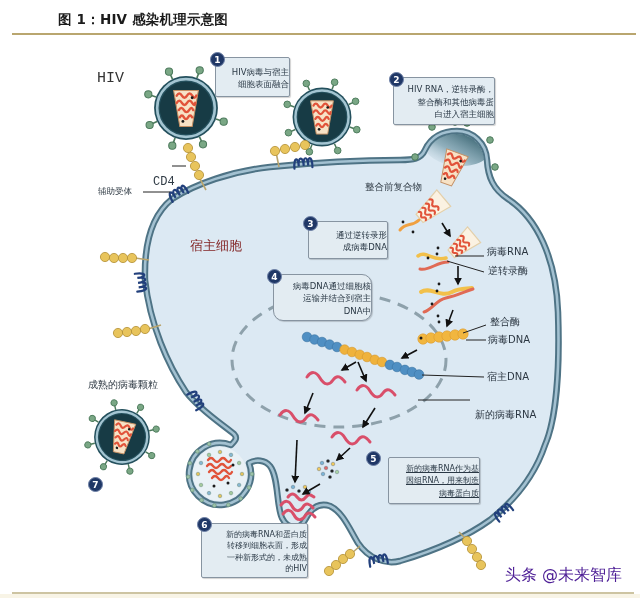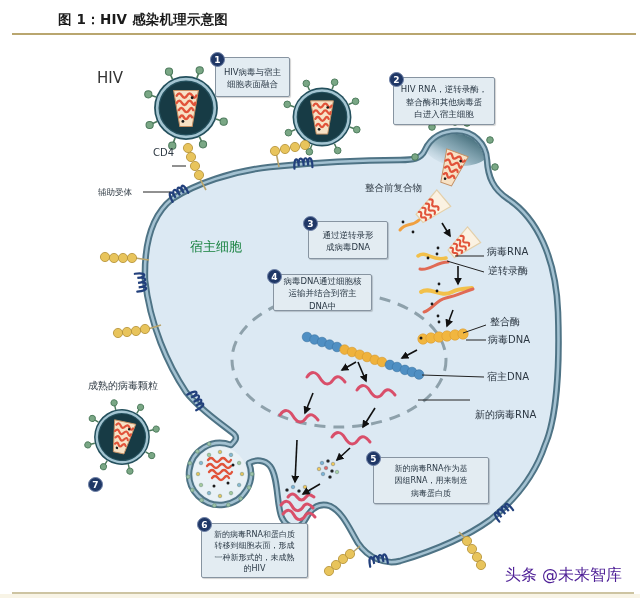--- a/index.html
+++ b/index.html
@@ -10,49 +10,49 @@
   .stage { position: absolute; left: 0; top: 0; width: 640px; height: 598px; }
   .fig-title {
     position: absolute; left: 14px; top: 11px; font-size: 13.5px; font-weight: bold;
     color: #1b1b1b; white-space: nowrap; letter-spacing: 0.2px; margin-left: 44px;
   }
   .rule-top { position: absolute; left: 12px; top: 33px; width: 624px; height: 2px; background: #b9a66f; }
   .rule-bottom { position: absolute; left: 12px; top: 592px; width: 622px; height: 1.5px; background: #cdc4a2; }
   .footer-band { position: absolute; left: 0; top: 594px; width: 640px; height: 4px; background: #f8f4e6; }
   svg.art { position: absolute; left: 0; top: 0; }
 
-  .lbl { position: absolute; white-space: nowrap; color: #2f3a44; line-height: 1; }
+  .lbl { position: absolute; white-space: nowrap; color: #2f3a44; line-height: 1; font-family: Liberation Mono, monospace; }
   .lbl-hiv { left: 97px; top: 71px; font-size: 15px; color: #333; }
-  .lbl-cd4 { left: 153px; top: 148px; font-size: 10px; }
+  .lbl-cd4 { left: 153px; top: 176px; font-size: 12px; }
   .lbl-coreceptor { left: 98px; top: 188px; font-size: 8.5px; }
-  .lbl-hostcell { left: 190px; top: 240px; font-size: 13px; color: #15803d; }
+  .lbl-hostcell { left: 190px; top: 240px; font-size: 13px; color: #7f1d1d; }
   .lbl-pic { left: 365px; top: 183px; font-size: 9.5px; }
   .lbl-mature { left: 88px; top: 381px; font-size: 10px; }
   .rlbl { position: absolute; white-space: nowrap; font-size: 10px; color: #2b3641; line-height: 1; }
   .rl-0 { left: 487px; top: 247px; }
   .rl-1 { left: 488px; top: 266px; }
   .rl-2 { left: 490px; top: 317px; text-align: right; }
   .rl-3 { left: 488px; top: 335px; }
   .rl-4 { left: 487px; top: 372px; }
   .rl-5 { left: 475px; top: 396px; margin-top: 14px; }
 
   .box {
     position: absolute; box-sizing: border-box;
     background: #e3ecf2; border: 1.5px solid #8794a1; border-radius: 2px;
     box-shadow: 1px 1px 1px rgba(0,0,0,0.18);
-    display: flex; flex-direction: column; justify-content: center; align-items: center;
+    display: flex; flex-direction: column; justify-content: center; align-items: flex-end;
     font-size: 8.5px; line-height: 12.5px; color: #2a3845; text-align: center; white-space: nowrap;
     padding-top: 2px;
   }
   .box span { display: block; }
   .b1 { left: 215px; top: 57px; width: 75px; height: 40px; }
   .b2 { left: 393px; top: 77px; width: 102px; height: 48px; }
   .b3 { left: 308px; top: 221px; width: 80px; height: 38px; }
-  .b4 { left: 273px; top: 274px; width: 99px; height: 37px; }
-  .b5 { left: 373px; top: 457px; width: 116px; height: 47px; font-size: 8px; }
+  .b4 { left: 273px; top: 274px; width: 99px; height: 47px; border-radius: 10px; }
+  .b5 { left: 388px; top: 457px; width: 92px; height: 47px; font-size: 8px; text-decoration: underline; }
   .b6 { left: 201px; top: 523px; width: 107px; height: 55px; font-size: 8px; line-height: 11.5px; }
   .b7 { left: 93px; top: 482px; width: 92px; height: 68px; }
 
   .num {
     position: absolute; box-sizing: border-box; width: 15px; height: 15px; border-radius: 50%;
     background: #1f3766; border: 1px solid #6d80a6; color: #ffffff;
     font-size: 9px; font-weight: bold; display: flex; align-items: center; justify-content: center;
   }
   .n1 { left: 210px; top: 52px; }
   .n2 { left: 389px; top: 72px; }

